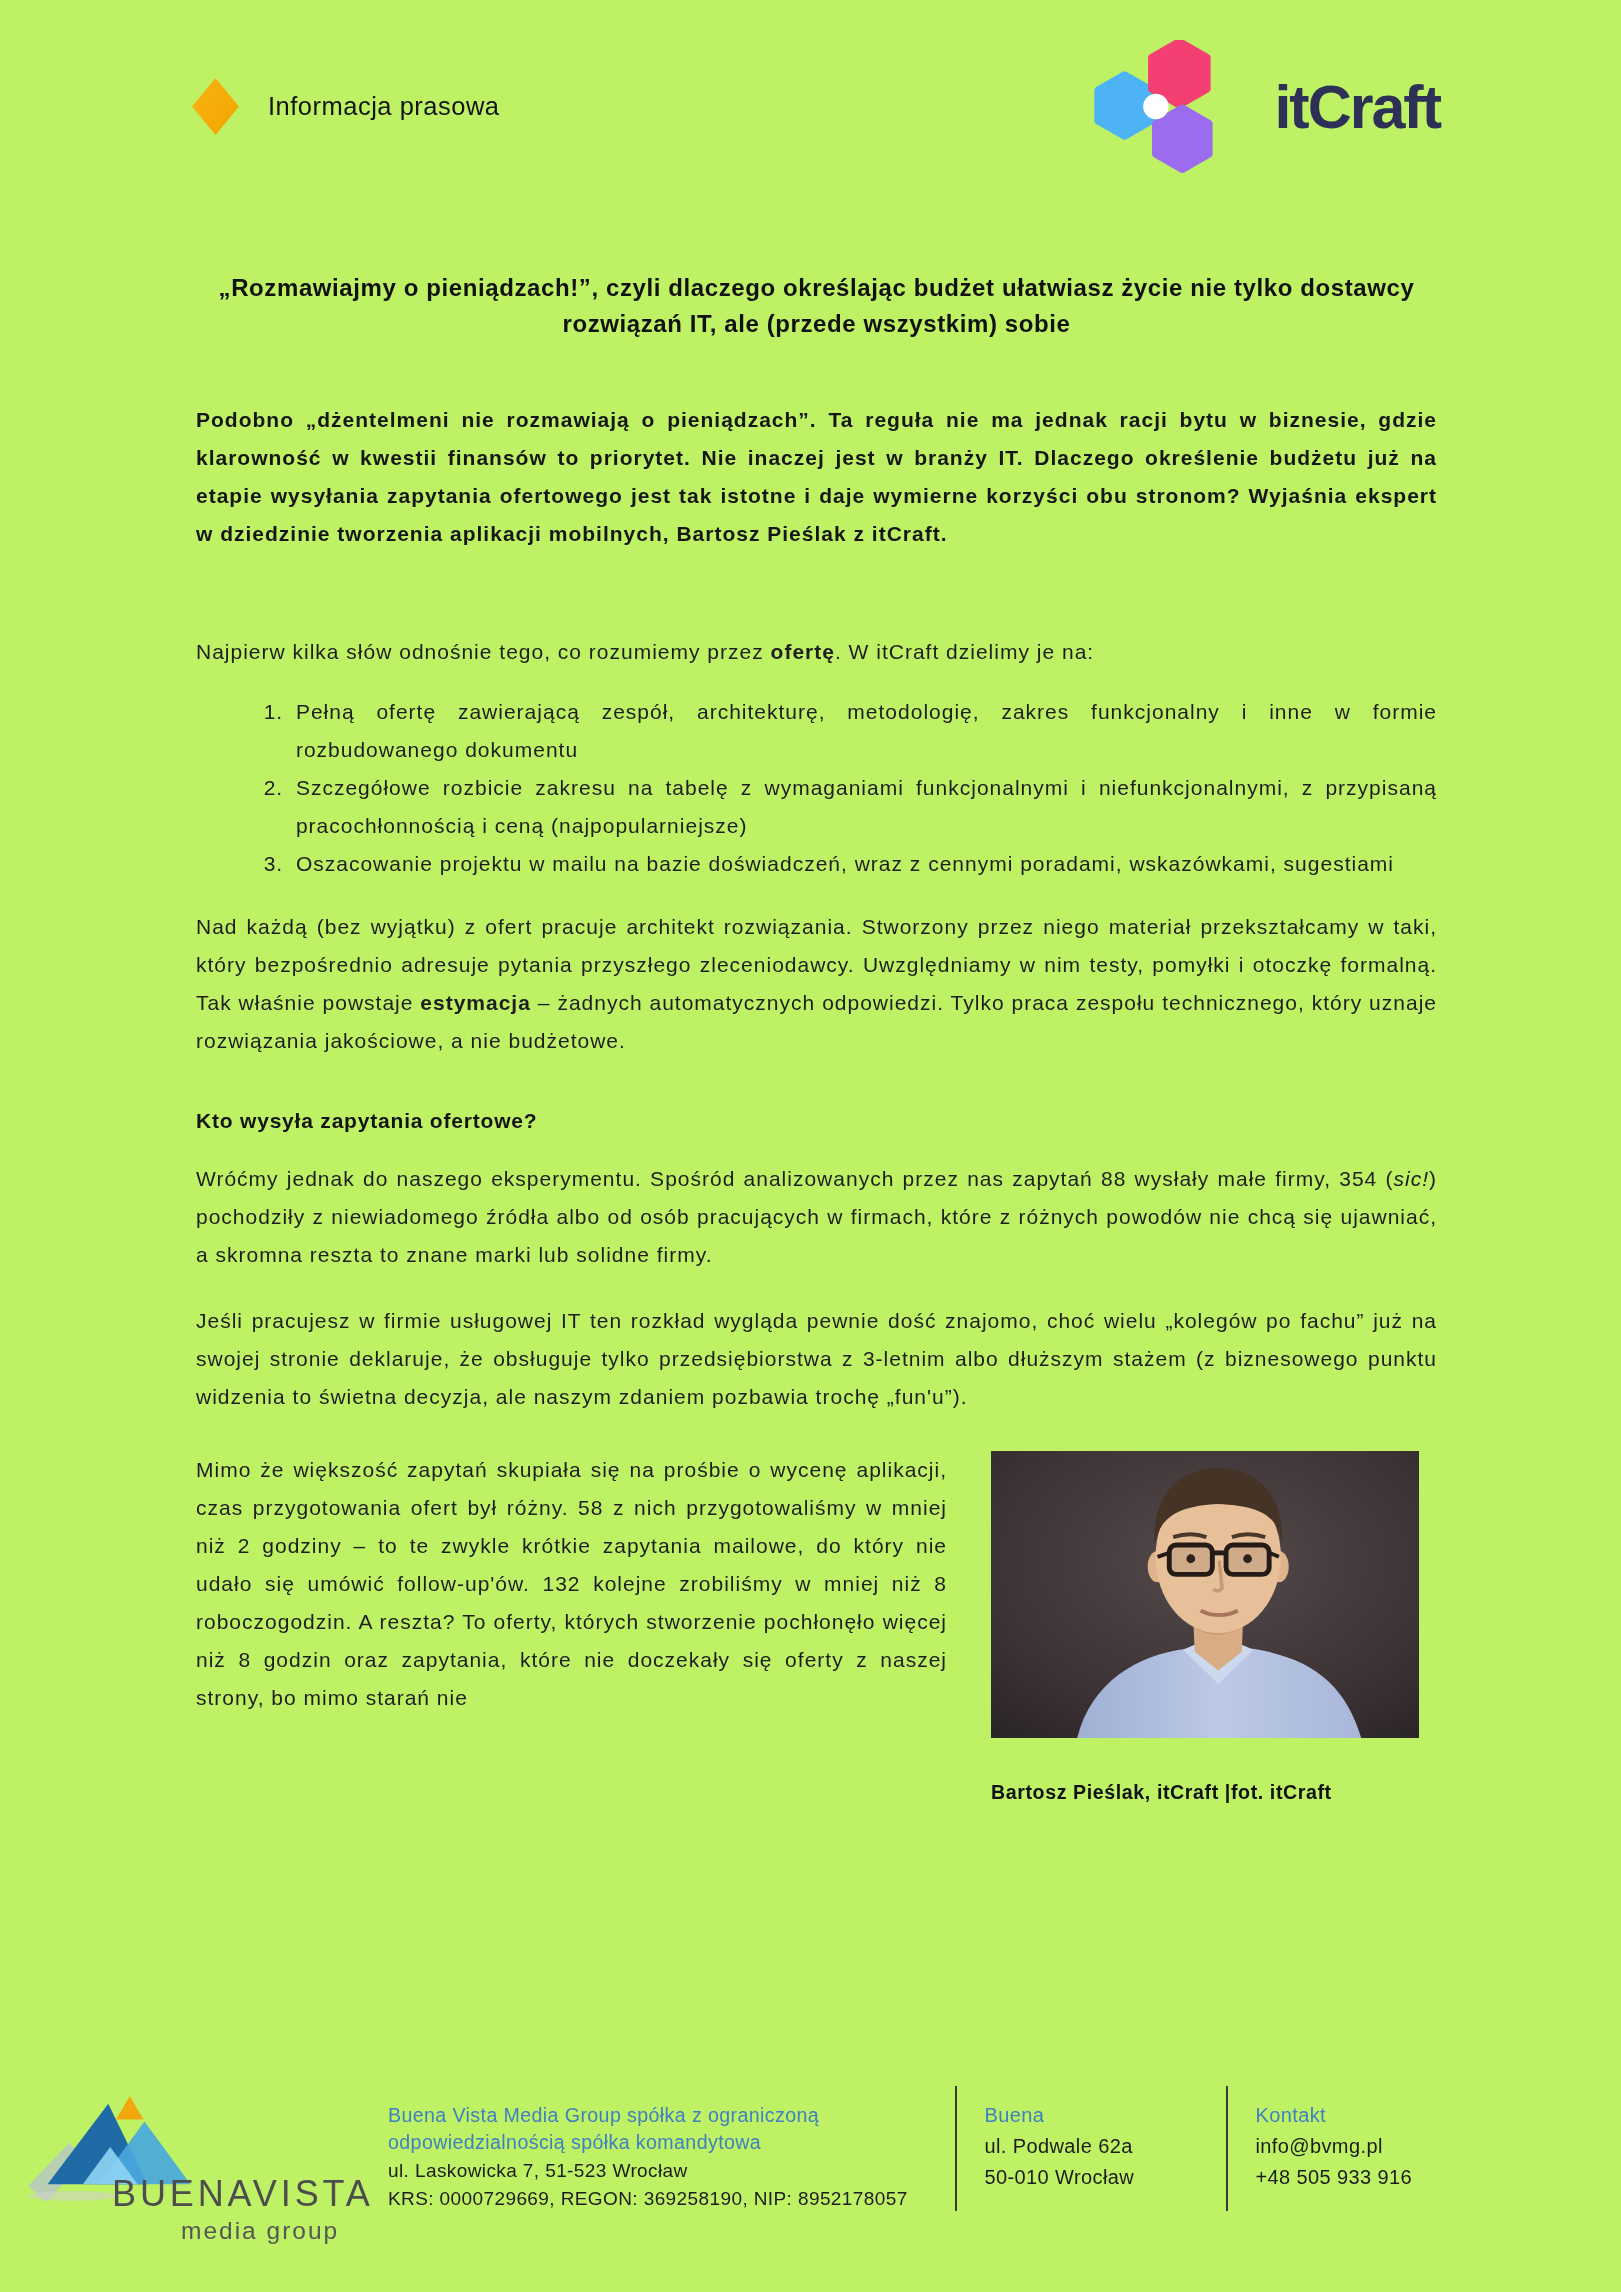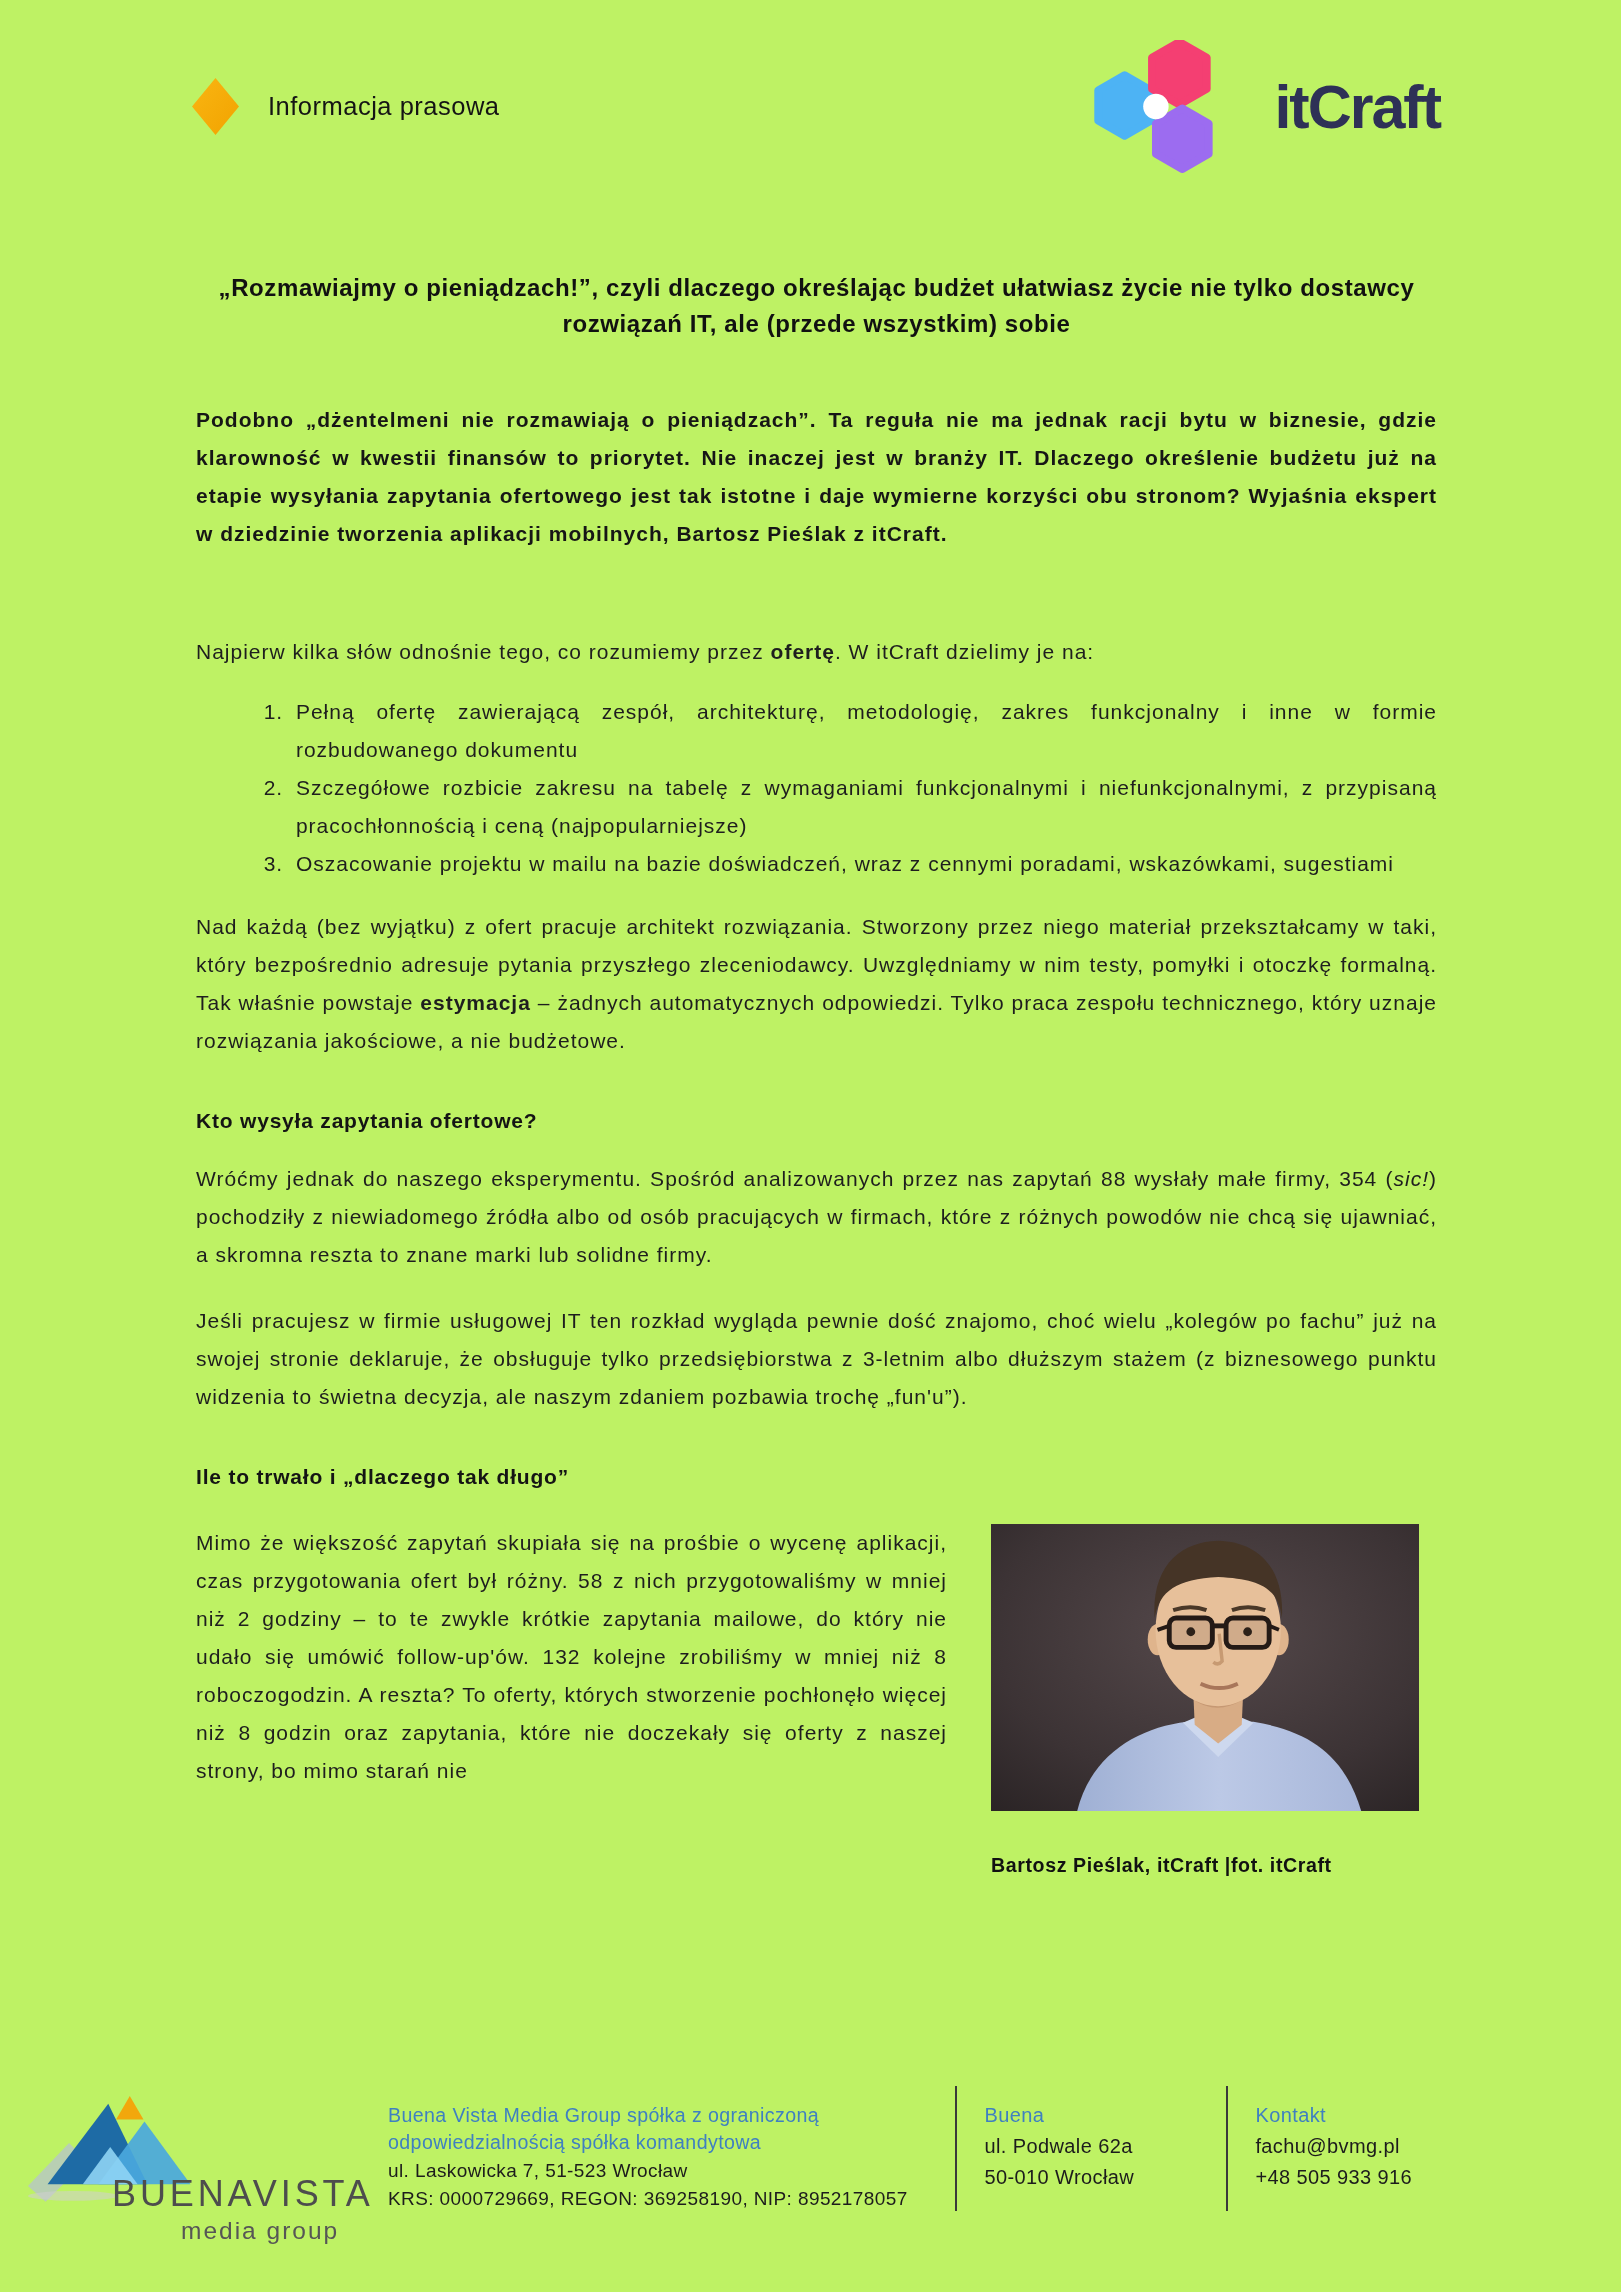--- a/index.html
+++ b/index.html
@@ -117,21 +117,20 @@
     </ol>
 
     <p class="para p-estimation"><span>Nad każdą (bez wyjątku) z ofert pracuje architekt rozwiązania. Stworzony przez niego materiał przekształcamy w taki, który bezpośrednio adresuje pytania przyszłego zleceniodawcy. Uwzględniamy w nim testy, pomyłki i otoczkę formalną. Tak właśnie powstaje </span><b>estymacja</b><span> – żadnych automatycznych odpowiedzi. Tylko praca zespołu technicznego, który uznaje rozwiązania jakościowe, a nie budżetowe.</span></p>
 
     <div class="h2">Kto wysyła zapytania ofertowe?</div>
 
     <p class="para p-after-h"><span>Wróćmy jednak do naszego eksperymentu. Spośród analizowanych przez nas zapytań 88 wysłały małe firmy, 354 (</span><i>sic!</i><span>) pochodziły z niewiadomego źródła albo od osób pracujących w firmach, które z różnych powodów nie chcą się ujawniać, a skromna reszta to znane marki lub solidne firmy.</span></p>
 
     <p class="para p-after-h">Jeśli pracujesz w firmie usługowej IT ten rozkład wygląda pewnie dość znajomo, choć wielu „kolegów po fachu” już na swojej stronie deklaruje, że obsługuje tylko przedsiębiorstwa z 3-letnim albo dłuższym stażem (z biznesowego punktu widzenia to świetna decyzja, ale naszym zdaniem pozbawia trochę „fun'u”).</p>
 
-    <div class="h2">Ile to trwało i „dlaczego tak długo”</div>
 
     <div class="twocol">
       <div class="col-text">
         <p class="para">Mimo że większość zapytań skupiała się na prośbie o wycenę aplikacji, czas przygotowania ofert był różny. 58 z nich przygotowaliśmy w mniej niż 2 godziny – to te zwykle krótkie zapytania mailowe, do który nie udało się umówić follow-up'ów. 132 kolejne zrobiliśmy w mniej niż 8 roboczogodzin. A reszta? To oferty, których stworzenie pochłonęło więcej niż 8 godzin oraz zapytania, które nie doczekały się oferty z naszej strony, bo mimo starań nie</p>
       </div>
       <div class="col-photo">
         <svg class="photo" viewBox="0 0 437 293">
           <defs>
             <radialGradient id="bgrad" cx="0.52" cy="0.38" r="0.95">
               <stop offset="0" stop-color="#55494b"></stop>
@@ -205,19 +204,19 @@
       <div class="black">ul. Laskowicka 7, 51-523 Wrocław</div>
       <div class="black">KRS: 0000729669, REGON: 369258190, NIP: 8952178057</div>
     </div>
     <div class="f-col f-office">
       <div class="label">Buena</div>
       <div class="line">ul. Podwale 62a</div>
       <div class="line">50-010 Wrocław</div>
     </div>
     <div class="f-col f-contact">
       <div class="label">Kontakt</div>
-      <div class="line">fachu@bvmg.pl</div>
+      <div class="line">info@bvmg.pl</div>
       <div class="line">+48 505 933 916</div>
     </div>
   </div>
 
 </div>
 
 
 </body></html>

